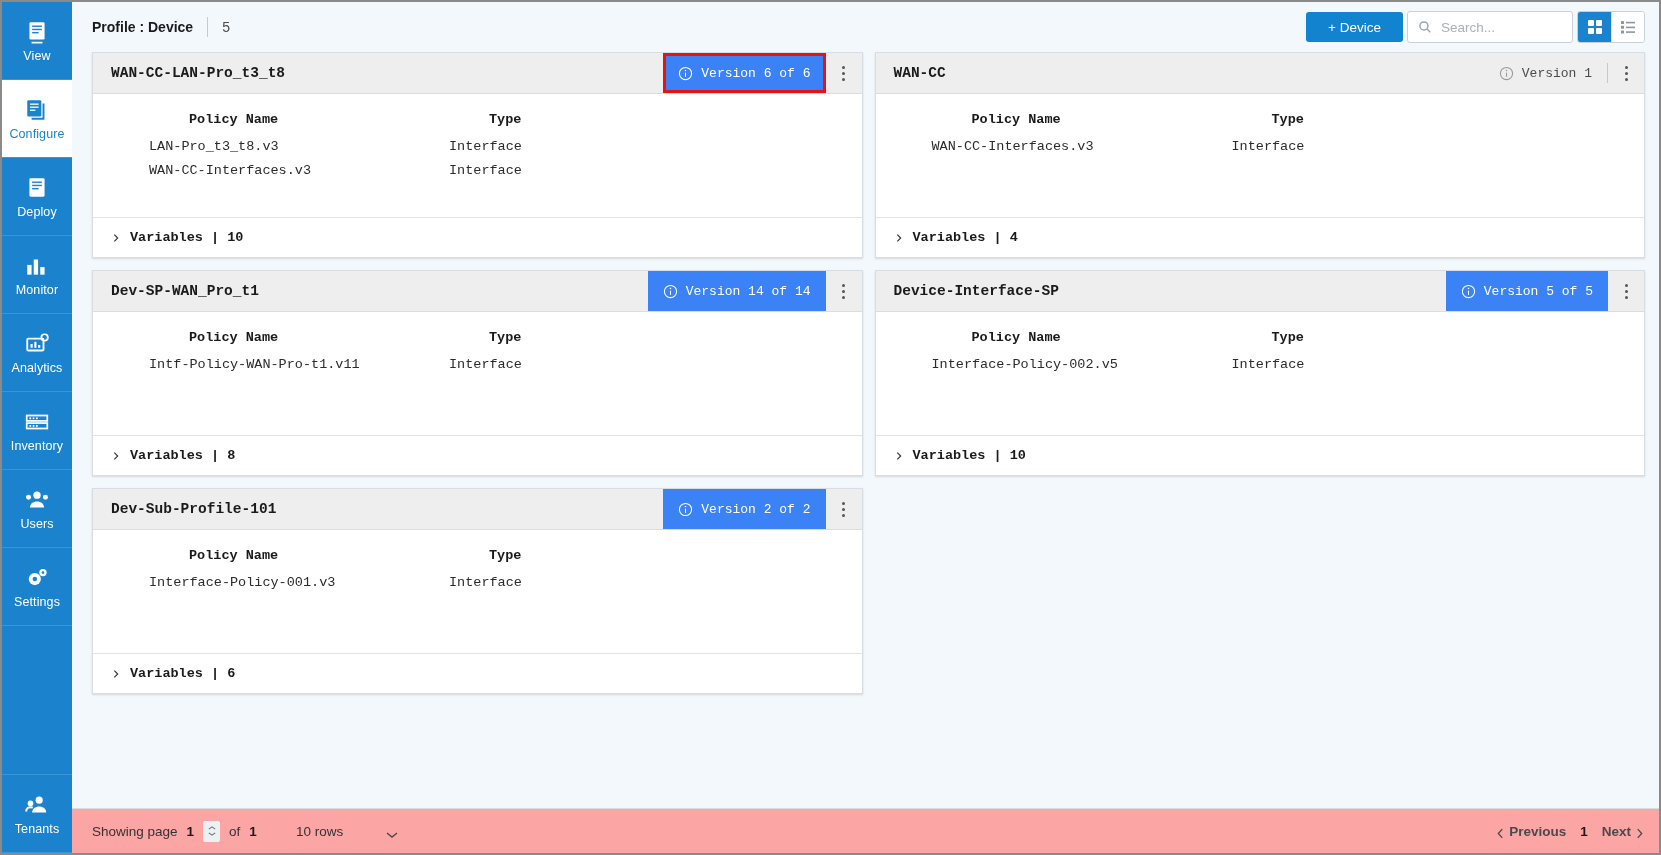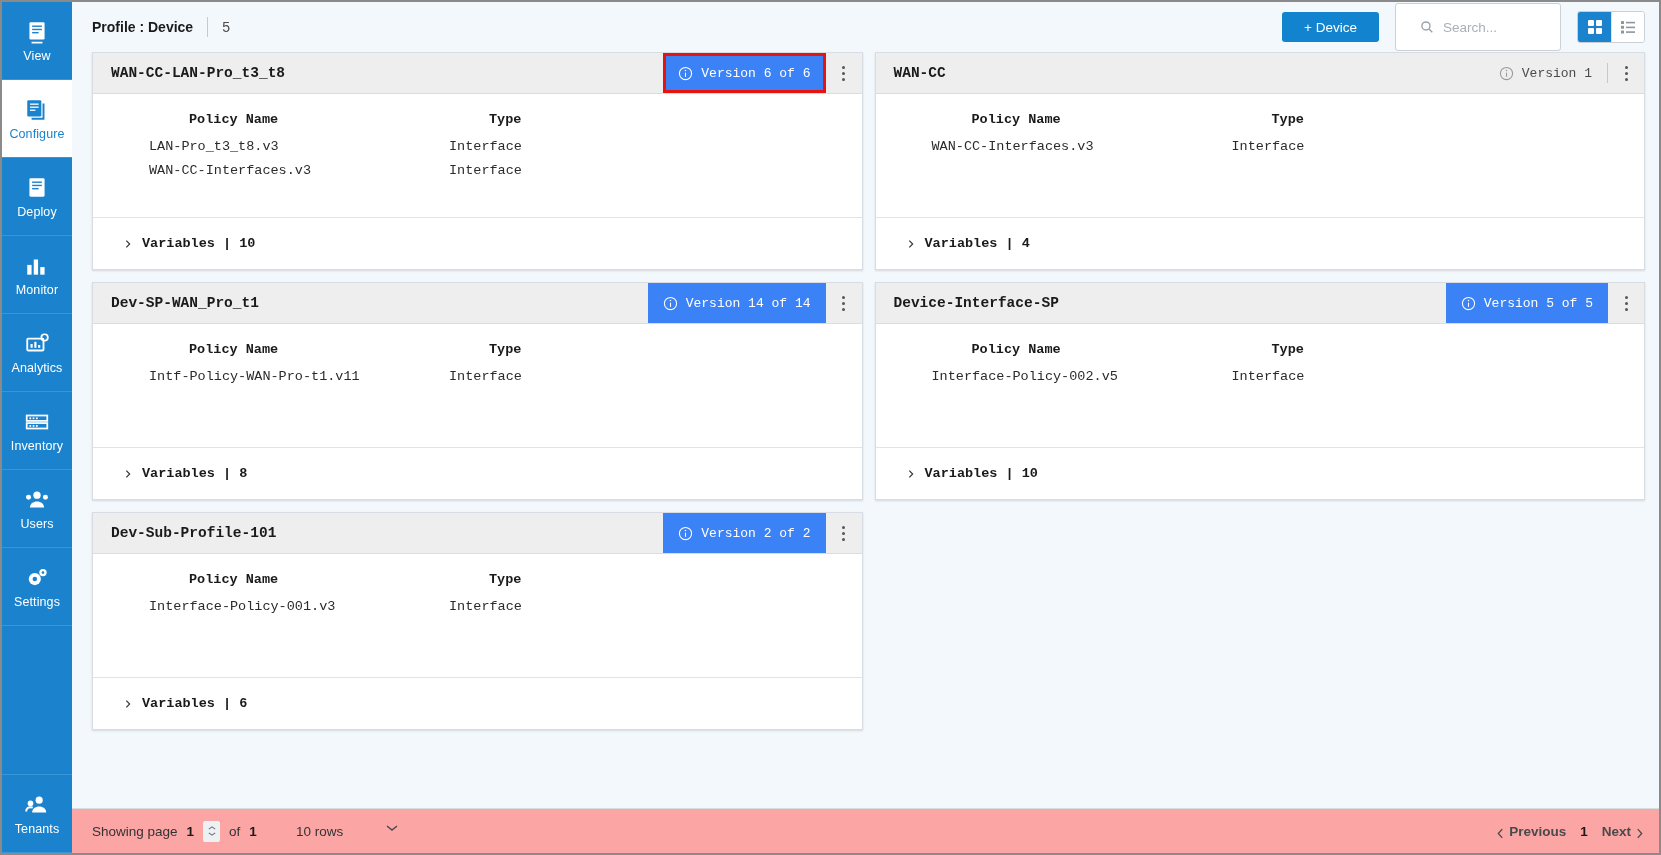--- a/index.html
+++ b/index.html
@@ -75,43 +75,43 @@
   .crumb-sep {
     width: 1px; height: 20px;
     background: #c3ccd4;
     margin: 0 14px;
   }
   .crumb-count { font-size: 14px; color: #4a4a4a; }
   .topbar-right {
     margin-left: auto;
     display: flex;
     align-items: center;
-    gap: 16px;
+    gap: 4px;
   }
   .btn-primary {
     background: #1283ce;
     color: #fff;
     border: none;
     height: 30px;
     padding: 0 22px;
     border-radius: 3px;
     font-size: 13.5px;
     font-family: inherit;
     cursor: pointer;
     white-space: nowrap;
   }
   .search-box {
     width: 166px;
-    height: 48px;
+    height: 32px;
     border: 1px solid #c9d0d7;
     border-radius: 3px;
     background: #fff;
     display: flex;
     align-items: center;
-    padding: 0 24px;
+    padding: 0 10px;
     gap: 9px;
   }
   .search-box input {
     border: none; outline: none;
     font-size: 13.5px;
     font-family: inherit;
     color: #333;
     background: transparent;
     width: 100%;
   }
@@ -216,24 +216,24 @@
     display: flex;
     font-size: 13.5px;
   }
   .cols-head { font-weight: bold; color: #1a1a1a; margin-bottom: 12px; padding-left: 40px; }
   .cols-row { color: #2b2b2b; margin-bottom: 9px; }
   .c-name { width: 300px; flex: 0 0 300px; }
   .c-type { flex: 1 1 auto; }
 
   .card-foot {
     border-top: 1px solid #dfe4e8;
-    height: 52px;
-    display: flex;
-    align-items: center;
-    padding-left: 30px;
+    height: 40px;
+    display: flex;
+    align-items: center;
+    padding-left: 18px;
     gap: 9px;
     font-size: 13.5px;
     font-weight: bold;
     color: #1a1a1a;
     cursor: pointer;
   }
 
   
   .pagebar {
     flex: 0 0 45px;
@@ -253,21 +253,21 @@
     background: #eef1f4;
     border-radius: 2px;
     display: flex;
     flex-direction: column;
     align-items: center;
     justify-content: center;
     cursor: pointer;
     gap: 2px;
   }
   .rows-select {
-    display: flex; align-items: flex-start; gap: 43px;
+    display: flex; align-items: flex-end; gap: 43px;
     margin-left: 30px; cursor: pointer;
   }
   .pager { margin-left: auto; display: flex; align-items: center; gap: 14px; font-weight: bold; color: #4a4a4a; }
   .pager span { cursor: pointer; display: flex; align-items: flex-end; gap: 5px; }
   .pager .cur { color: #1a1a1a; cursor: pointer; }
   svg { display: block; }
 </style>
 </head>
 <body>
 

